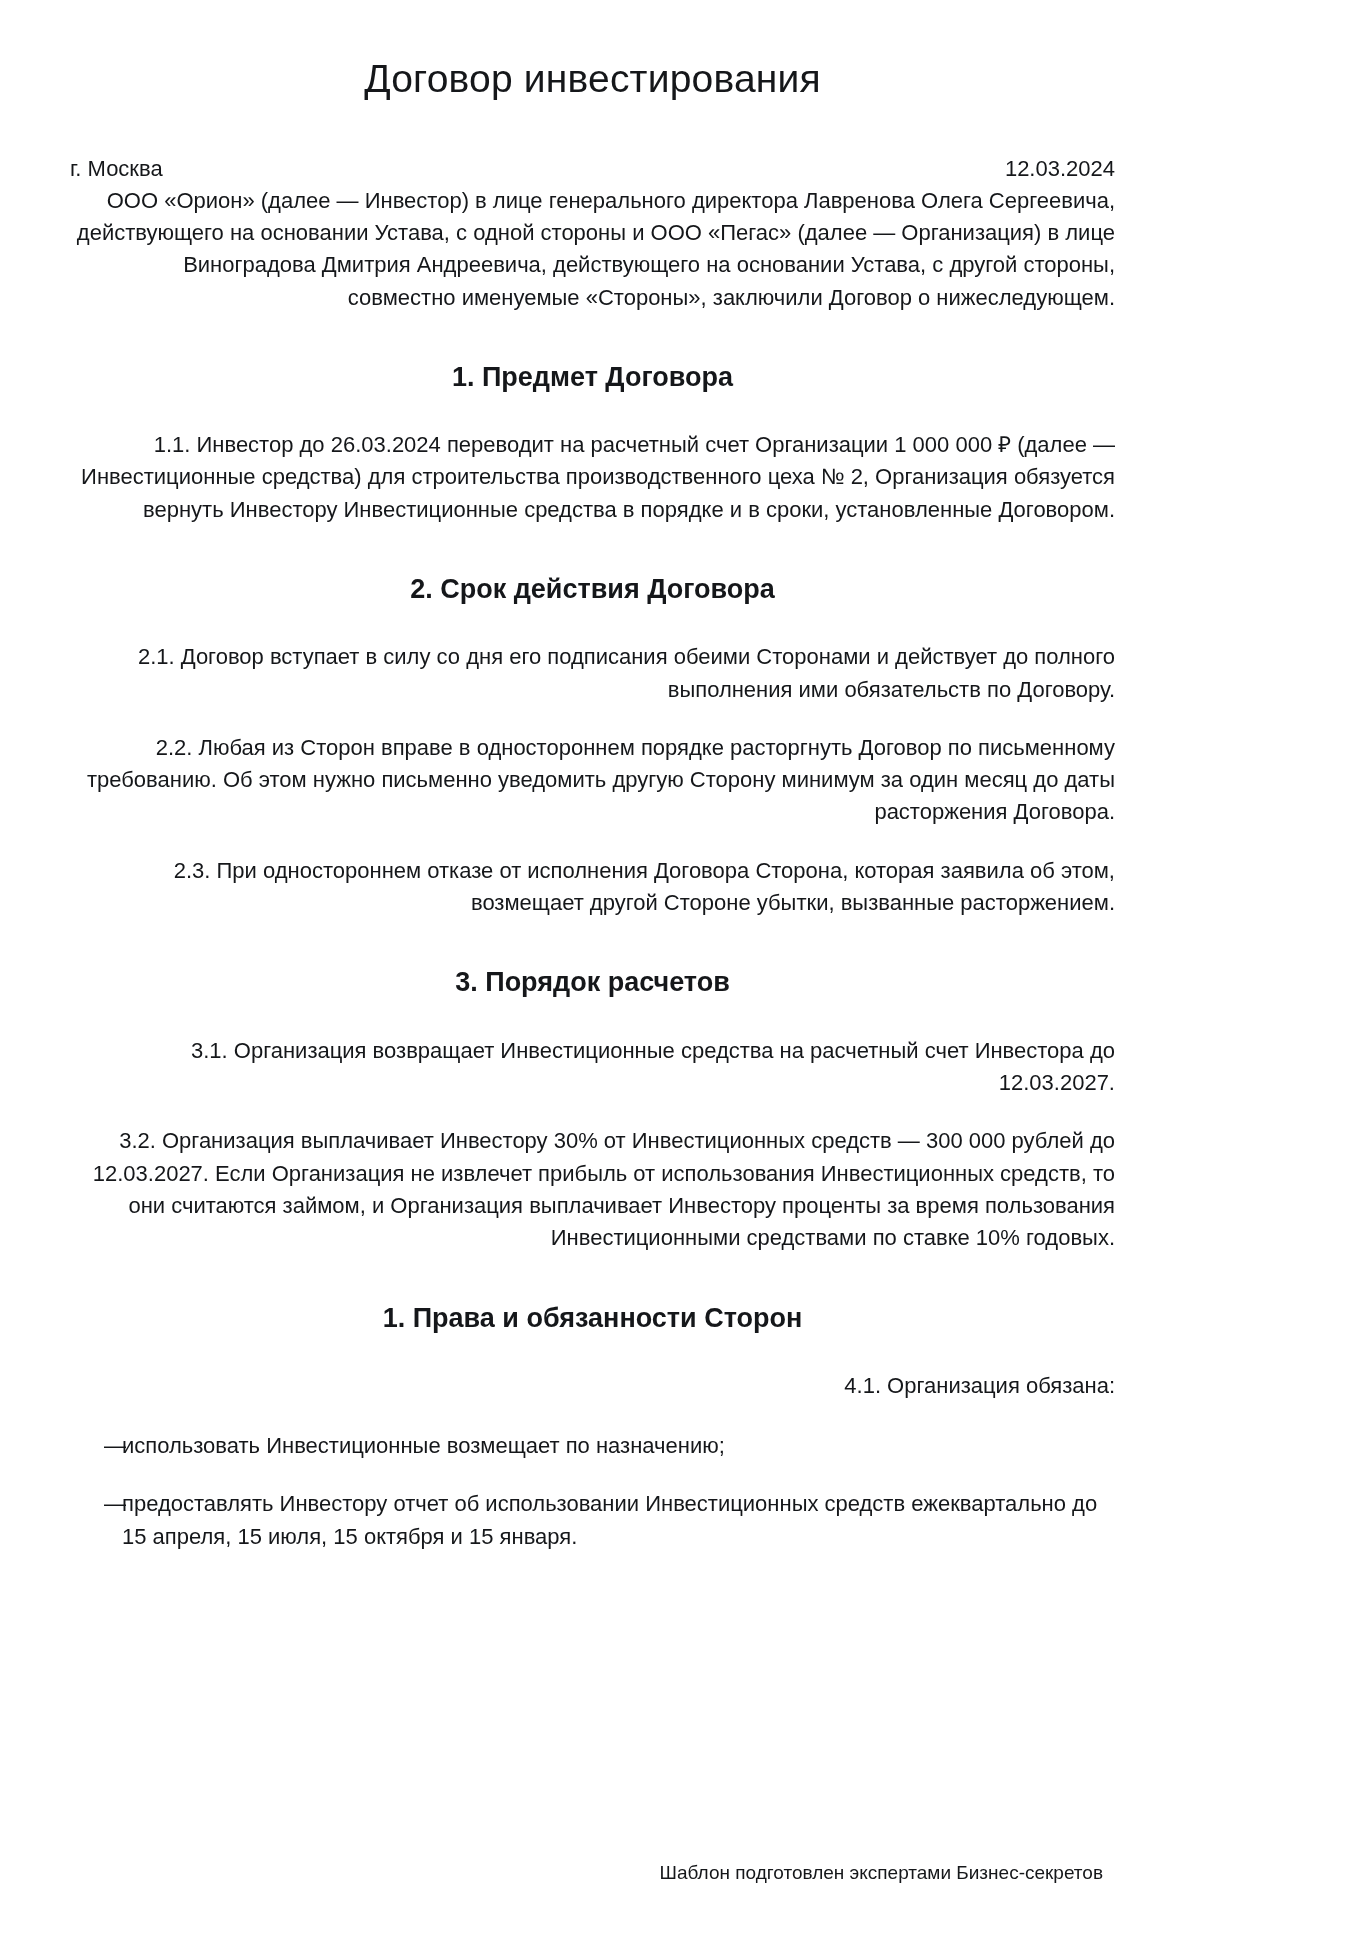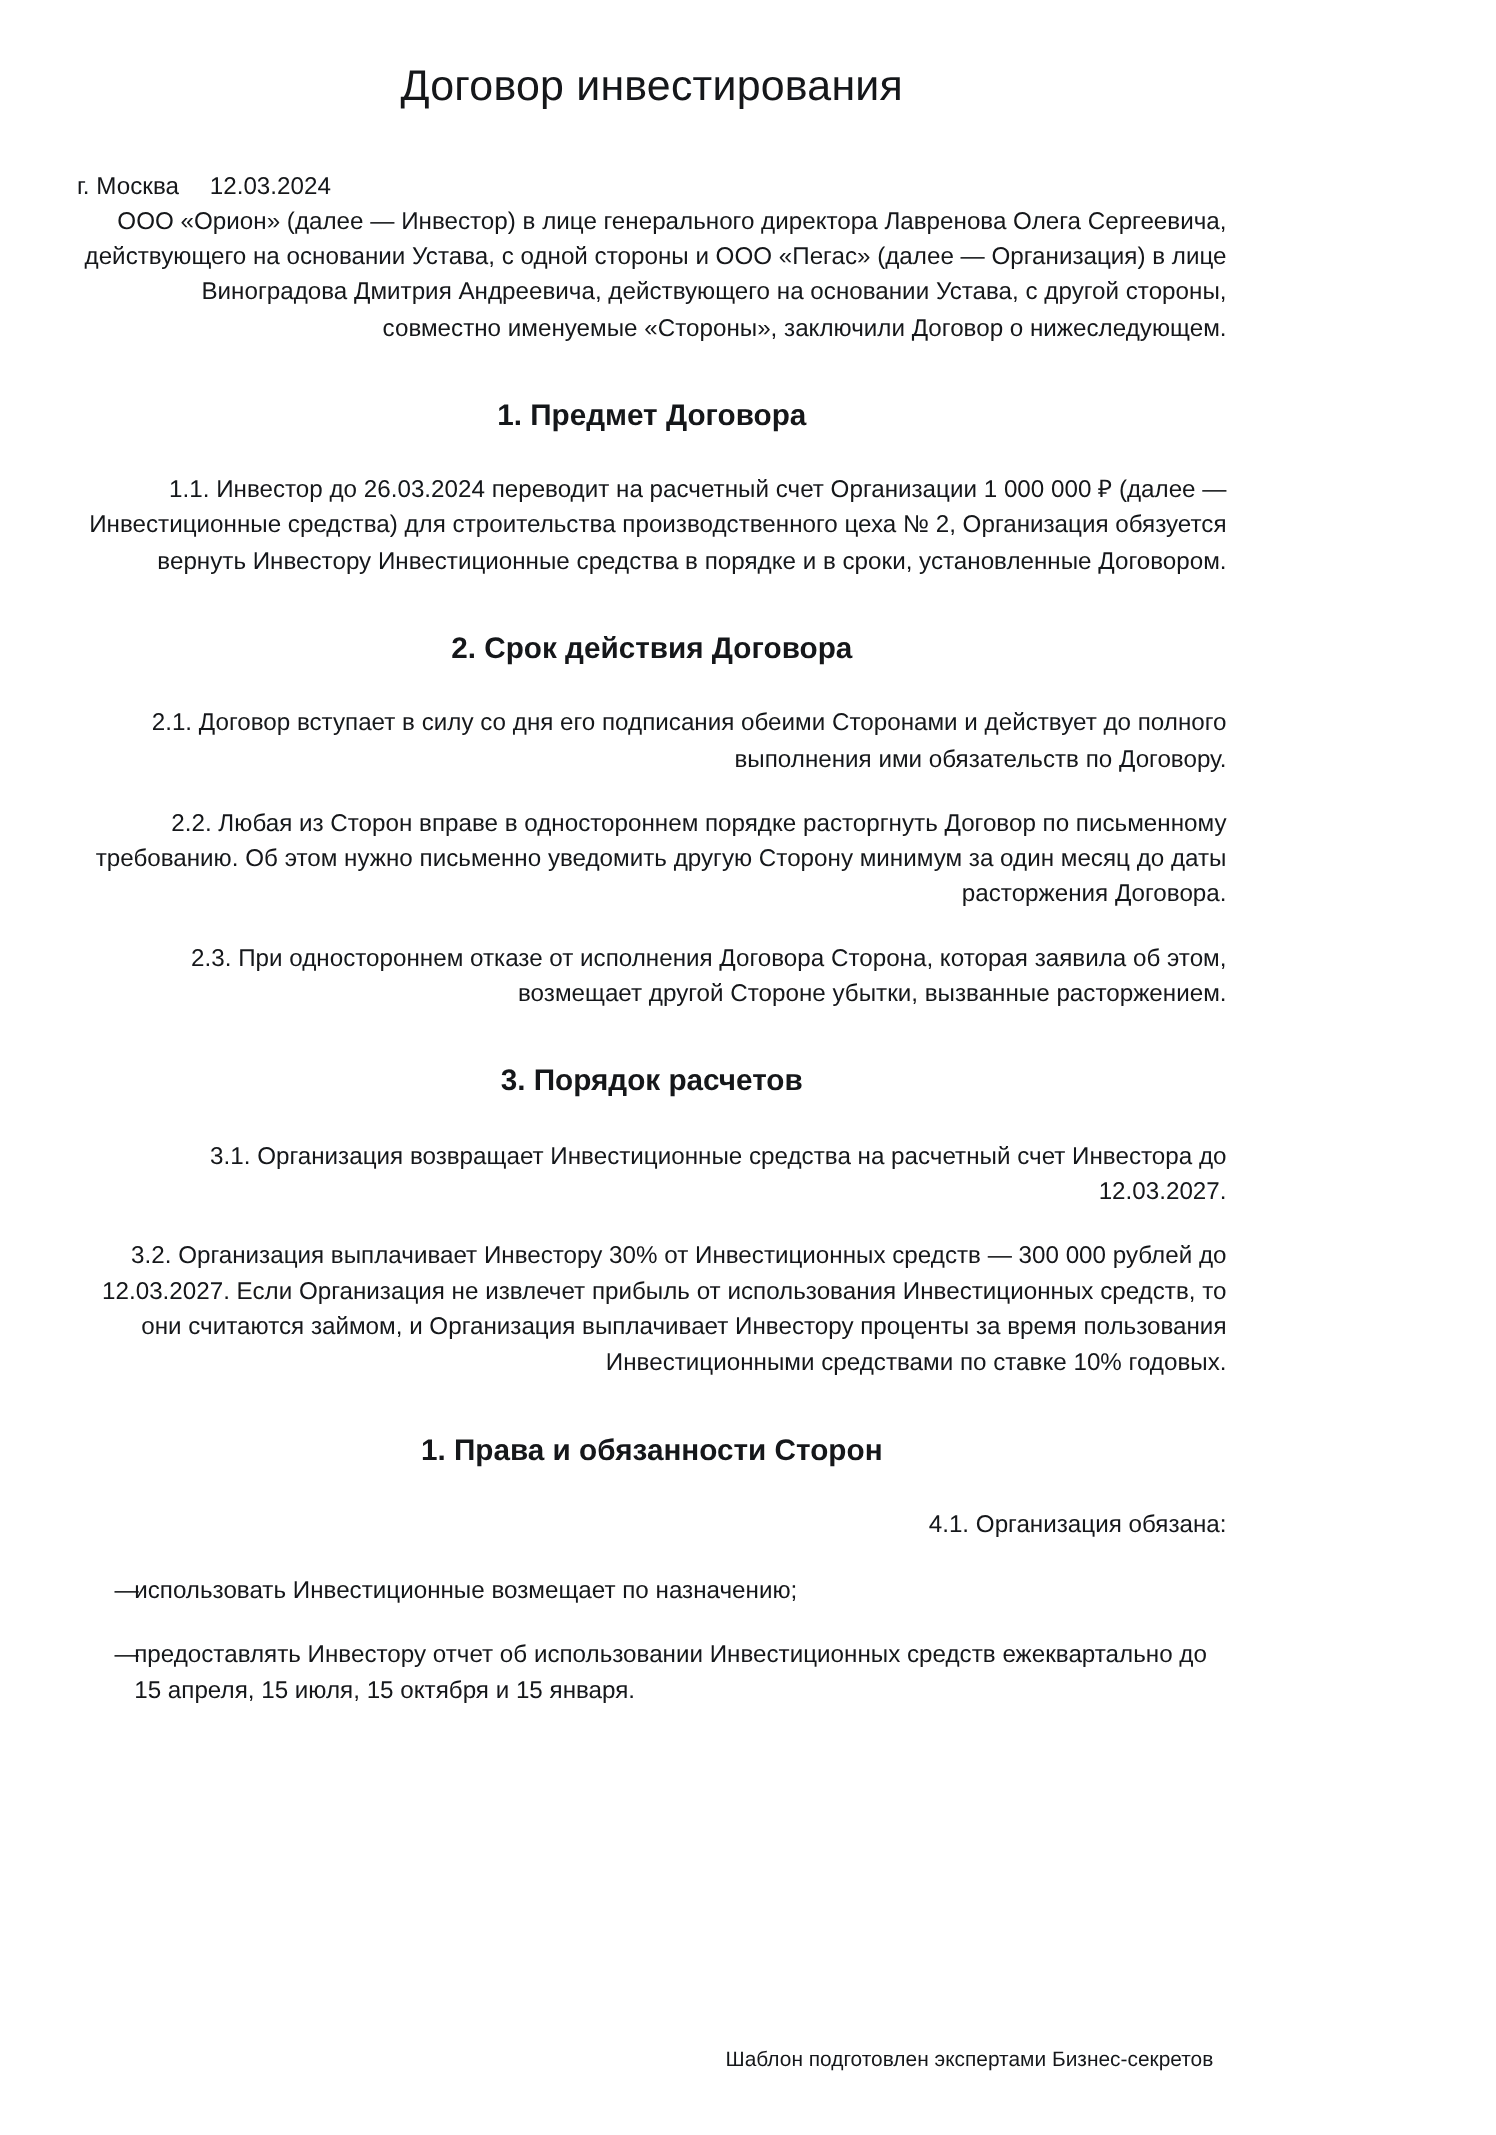--- a/index.html
+++ b/index.html
@@ -25,20 +25,21 @@
     font-size: 39px;
     font-weight: 400;
     line-height: 1.2;
     letter-spacing: 0.2px;
     margin: 0 0 0 0;
     padding-top: 10px;
     color: #15171a;
   }
   .meta-row {
     display: flex;
+    justify-content: space-between;
     align-items: baseline;
     margin-top: 50px;
     font-size: 22px;
     line-height: 1.45;
     color: #15171a;
   }
   .meta-city { text-align: left; }
   .meta-date { text-align: right; margin-left: 28px; }
 
   p.para {

